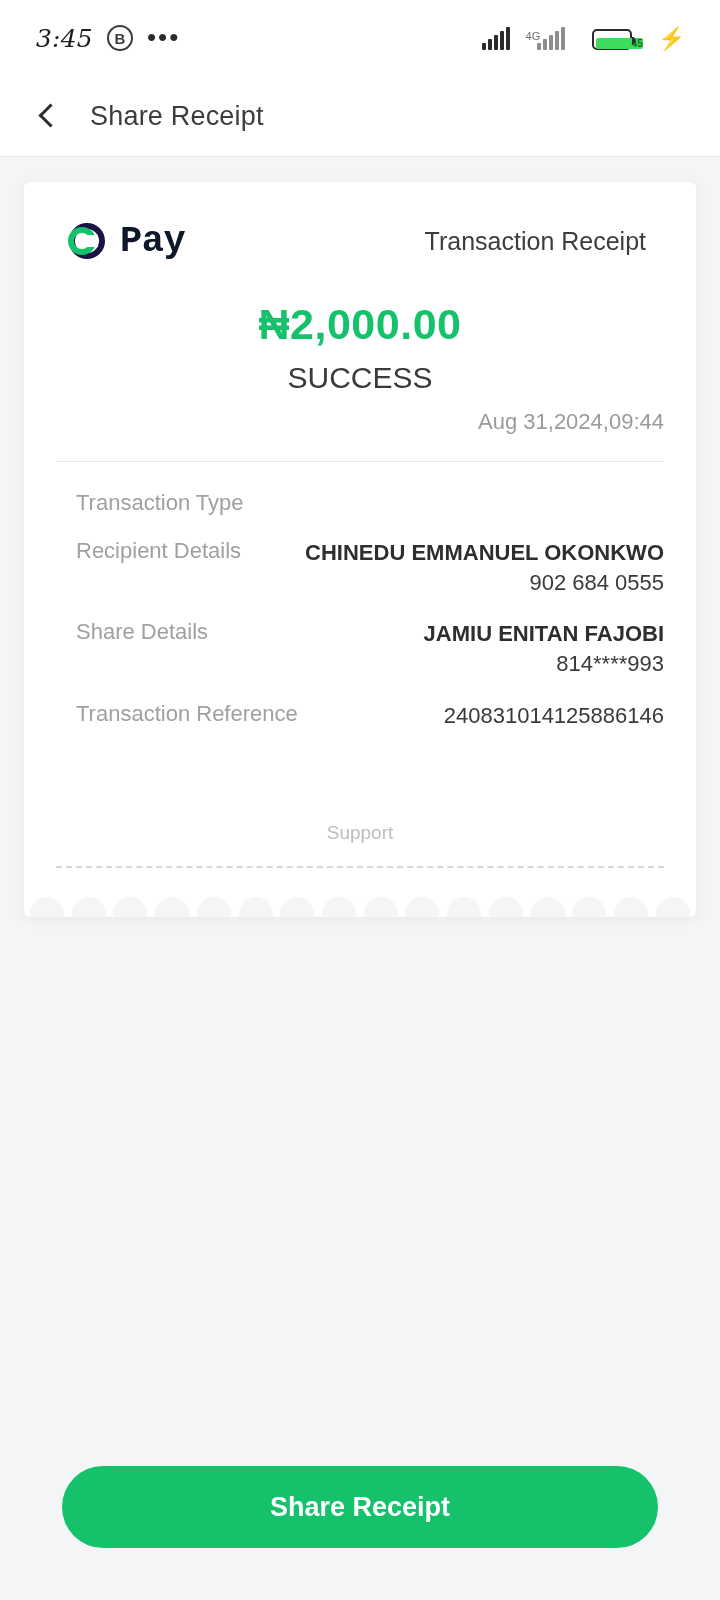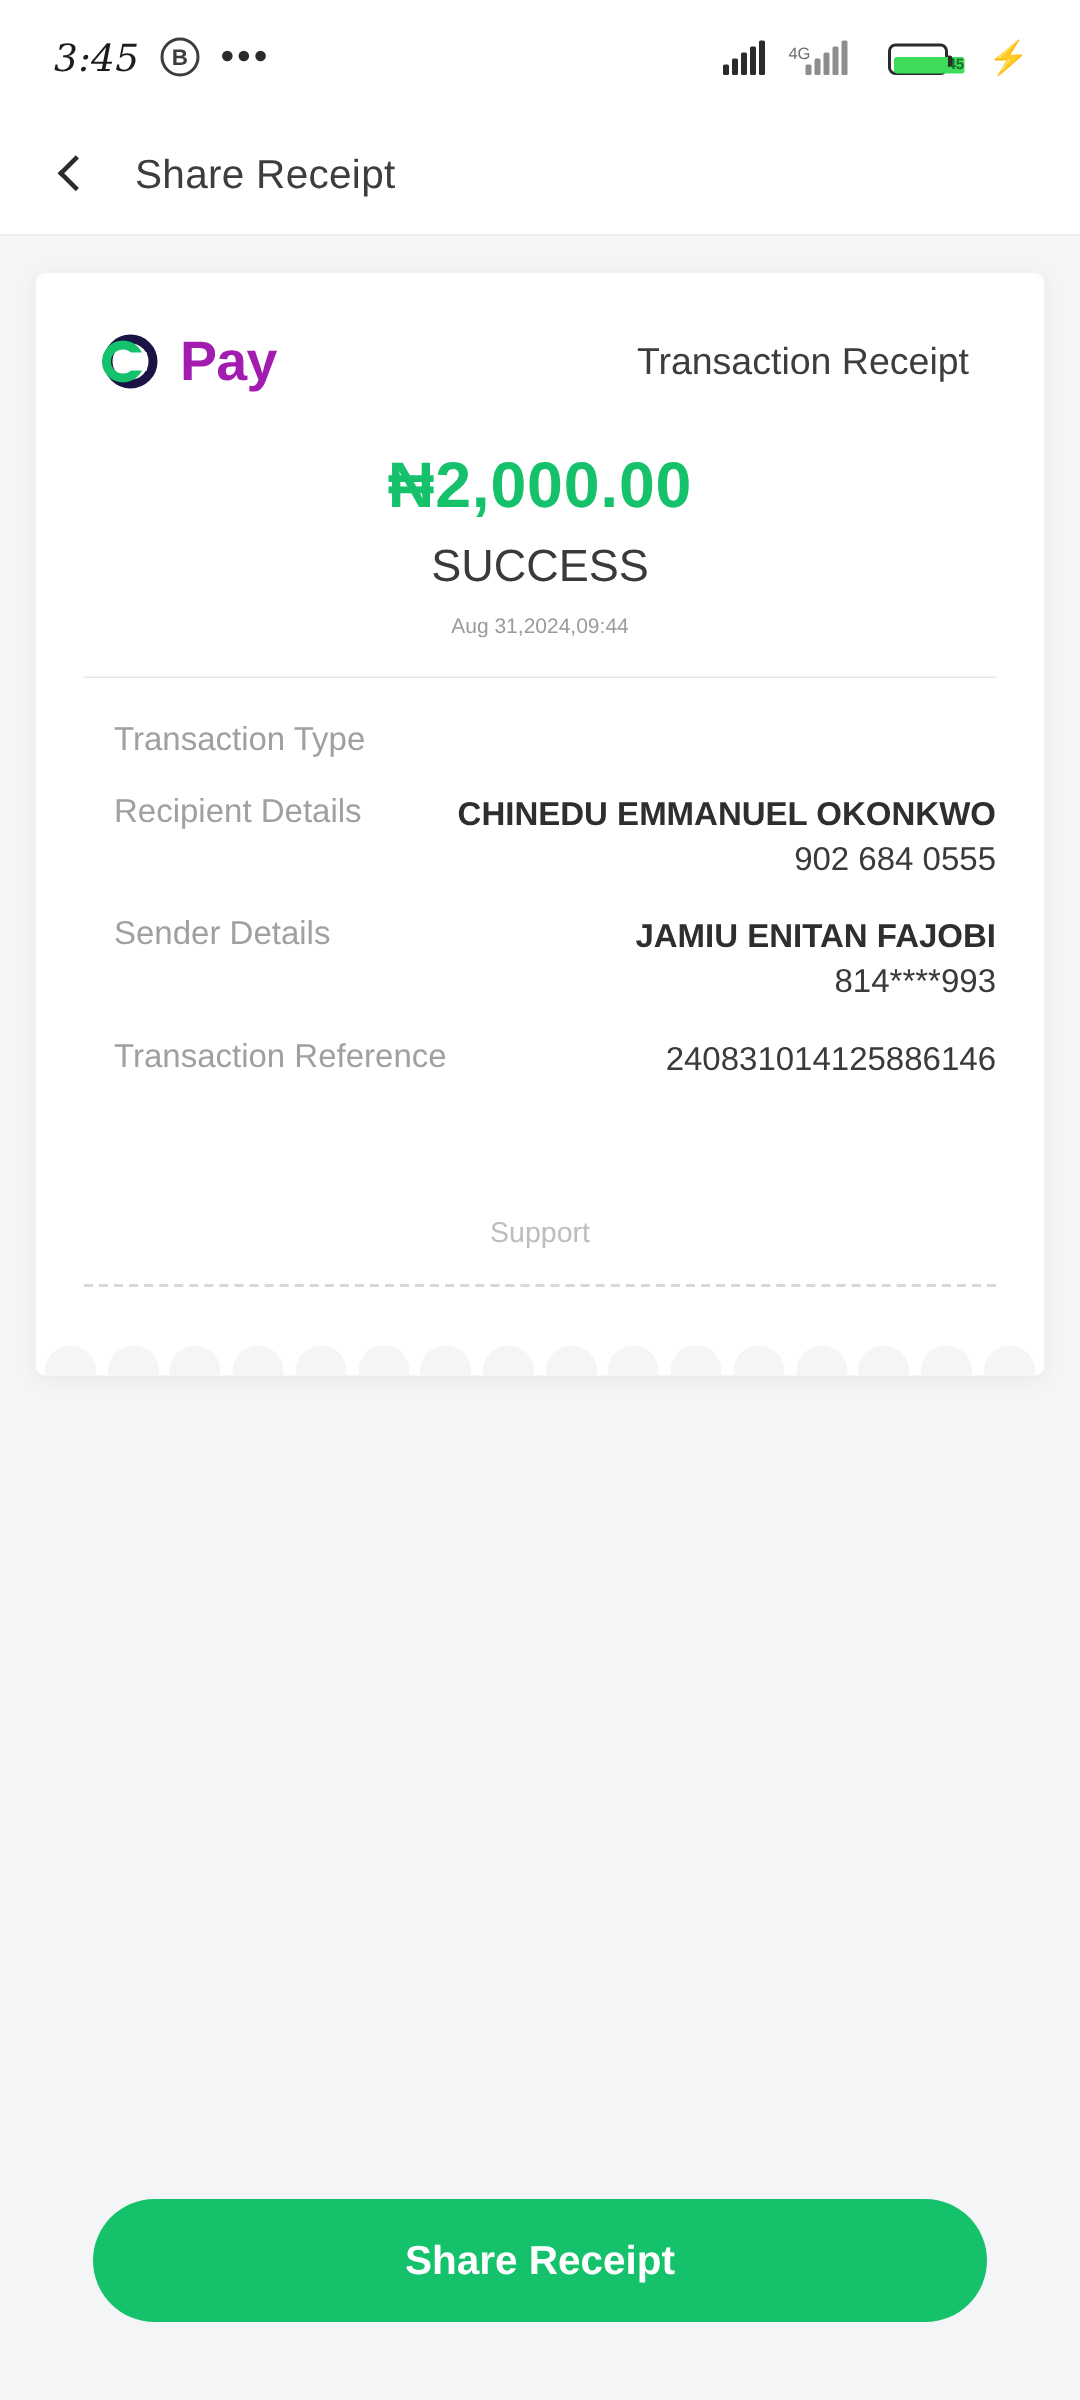--- a/index.html
+++ b/index.html
@@ -169,22 +169,23 @@
   }
   .logo {
     display: flex;
     align-items: center;
     gap: 4px;
   }
   .logo-mark { display:block; }
   .logo-text {
     font-size: 37px;
     font-weight: bold;
-    color: #a21caf;
+    color: #0f172a;
     letter-spacing: -0.5px;
+    font-family: Liberation Mono, monospace;
   }
   .receipt-kicker {
     font-size: 25px;
     color: #3d3d3d;
   }
 
   .amount {
     margin-top: 36px;
     text-align: center;
     font-size: 43px;
@@ -193,22 +194,22 @@
     letter-spacing: 0.5px;
   }
   .status-word {
     margin-top: 12px;
     text-align: center;
     font-size: 30px;
     color: #3a3a3a;
   }
   .timestamp {
     margin-top: 14px;
-    text-align: center;
-    font-size: 14px;
+    text-align: right;
+    font-size: 22px;
     color: #9b9b9b;
   }
   .divider {
     margin: 26px 0 0 0;
     height: 1px;
     background: #e7e7e7;
   }
 
   .rows { padding-top: 6px; }
   .row {
@@ -365,21 +366,21 @@
 
         <div class="row">
           <span class="row-label">Recipient Details</span>
           <span class="row-values">
             <div class="row-value">CHINEDU EMMANUEL OKONKWO</div>
             <div class="row-sub">902 684 0555</div>
           </span>
         </div>
 
         <div class="row">
-          <span class="row-label">Sender Details</span>
+          <span class="row-label">Share Details</span>
           <span class="row-values">
             <div class="row-value">JAMIU ENITAN FAJOBI</div>
             <div class="row-sub">814****993</div>
           </span>
         </div>
 
         <div class="row">
           <span class="row-label">Transaction Reference</span>
           <span class="row-values">
             <div class="row-value plain">240831014125886146</div>

